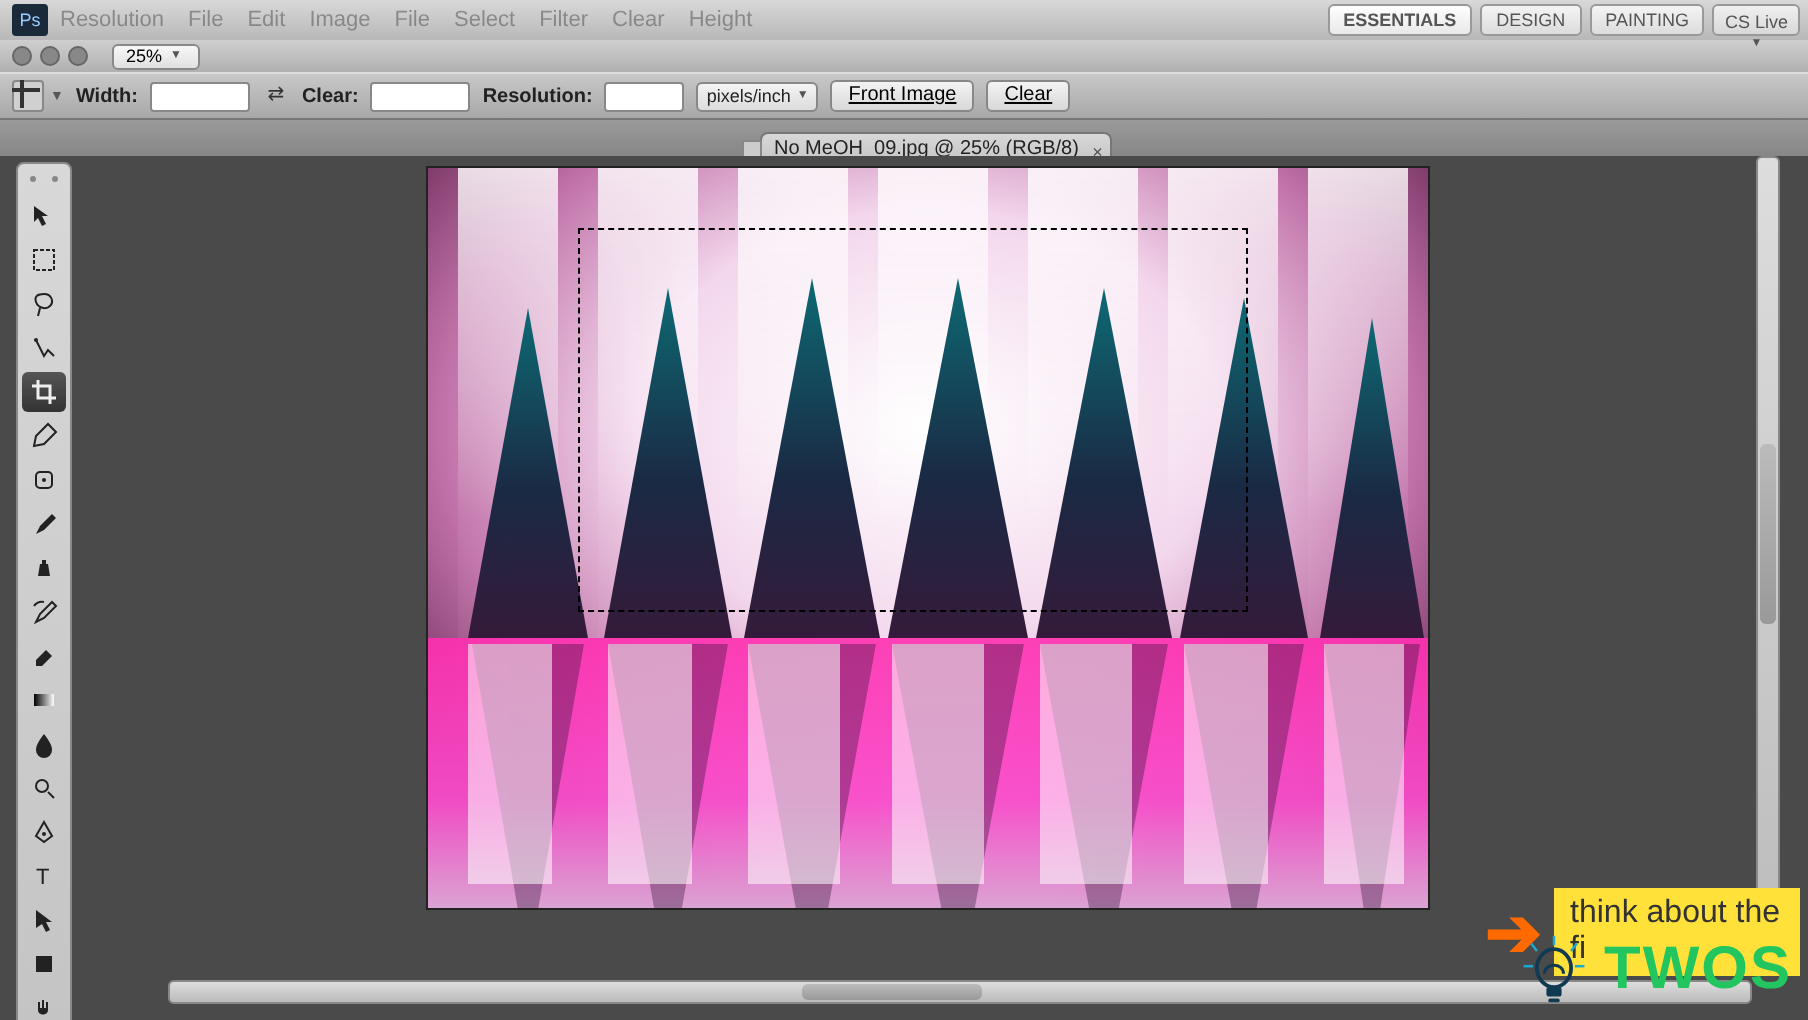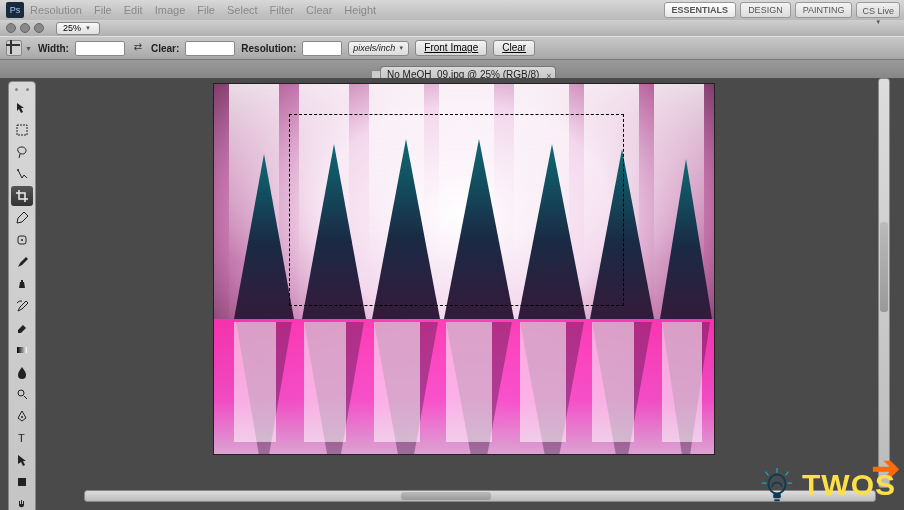--- a/index.html
+++ b/index.html
@@ -26,21 +26,21 @@
 .crop-ico{width:16px;height:16px;background:#d0d0d0;border:1px solid #888;border-radius:2px;position:relative;}
 .crop-ico::before,.crop-ico::after{content:"";position:absolute;background:#333;}
 .crop-ico::before{left:3px;top:-1px;width:2px;height:14px;}
 .crop-ico::after{left:-1px;top:3px;width:14px;height:2px;}
 .chev{font-size:7px;color:#555;margin-left:-3px;}
 .olabel{font-size:10px;font-weight:bold;}
 .oinput{height:15px;background:#fff;border:1px solid #888;border-radius:2px;font-size:10px;padding:0 3px;}
 .oinput.w{width:50px;}
 .oinput.r{width:40px;}
 .swap{width:14px;height:14px;font-size:10px;text-align:center;cursor:pointer;color:#333;}
-.oselect{height:15px;display:flex;align-items:center;gap:3px;background:linear-gradient(#f4f4f4,#dcdcdc);border:1px solid #888;border-radius:3px;padding:0 4px;font-size:9px;cursor:pointer;font-style:italic;}
+.oselect{height:15px;display:flex;align-items:center;gap:3px;background:linear-gradient(#f4f4f4,#dcdcdc);border:1px solid #888;border-radius:3px;padding:0 4px;font-size:9px;cursor:pointer;}
 .oselect::after{content:"▼";font-size:6px;color:#555;}
 .obtn{height:16px;padding:0 8px;background:linear-gradient(#f4f4f4,#d8d8d8);border:1px solid #888;border-radius:3px;font-size:10px;cursor:pointer;line-height:14px;text-decoration:underline;}
 
 
 .tabstrip{height:22px;background:linear-gradient(#9a9a9a,#828282);display:flex;align-items:flex-end;padding-left:380px;}
 .doctab{height:16px;background:linear-gradient(#d8d8d8,#c4c4c4);border:1px solid #777;border-bottom:none;border-radius:4px 4px 0 0;padding:0 16px 0 6px;font-size:10px;line-height:15px;color:#222;position:relative;cursor:pointer;}
 .doctab .tabx{position:absolute;right:4px;top:2px;font-size:9px;color:#555;cursor:pointer;}
 .doctab::before{content:"";position:absolute;left:-10px;top:3px;width:8px;height:8px;background:#ccc;border:1px solid #888;border-radius:1px;}
 
 
@@ -67,21 +67,21 @@
 
 
 .annot{position:absolute;right:-4px;bottom:14px;display:flex;align-items:center;gap:6px;}
 .arrow{font-size:34px;color:#ff6a00;font-weight:bold;}
 .ylabel{background:#ffe13a;padding:4px 10px 4px 8px;font-size:16px;line-height:18px;color:#333;font-family:Georgia,serif;}
 
 
 .twos{position:absolute;right:8px;bottom:6px;display:flex;align-items:center;gap:6px;}
 .bulb{width:38px;height:38px;position:relative;}
 .bulb svg{width:38px;height:38px;}
-.twos-t{font-family:Arial,sans-serif;font-weight:900;font-size:30px;letter-spacing:1px;color:#fde047;}
+.twos-t{font-family:Arial,sans-serif;font-weight:900;font-size:30px;letter-spacing:1px;color:#22c55e;}
 </style>
 </head>
 <body>
 
 <div class="menubar">
   <div class="ps-logo">Ps</div>
   <span class="mi">Resolution</span>
   <span class="mi">File</span>
   <span class="mi">Edit</span>
   <span class="mi">Image</span>
@@ -323,20 +323,24 @@
     </div>
     <div class="scrollh">
         <div class="thumb"></div>
       </div>
     <div class="scrollv">
         <div class="thumb"></div>
       </div>
 
     <div class="annot">
       <span class="arrow">➔</span>
+      <div class="ylabel">
+        <span>think about the</span><br>
+        <span>fi</span>
+      </div>
     </div>
   </div>
 </div>
 
 <div class="twos">
   <div class="bulb">
     <svg viewBox="0 0 40 40">
       <g stroke="#1aa9d0" stroke-width="1.3" fill="none">
         <line x1="20" y1="2" x2="20" y2="7"></line>
           <line x1="8" y1="6" x2="11" y2="10"></line>

